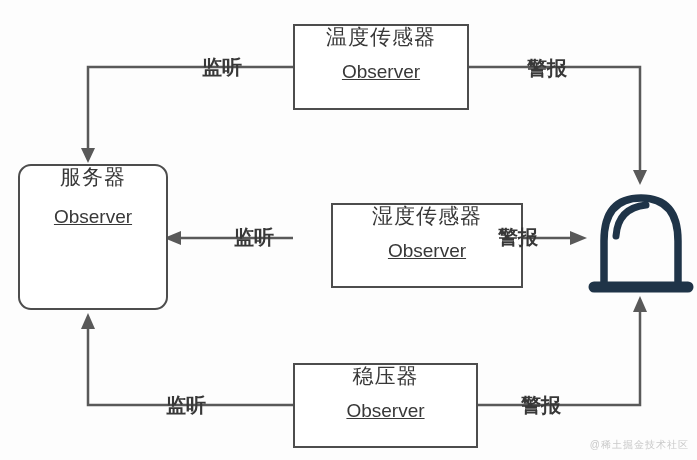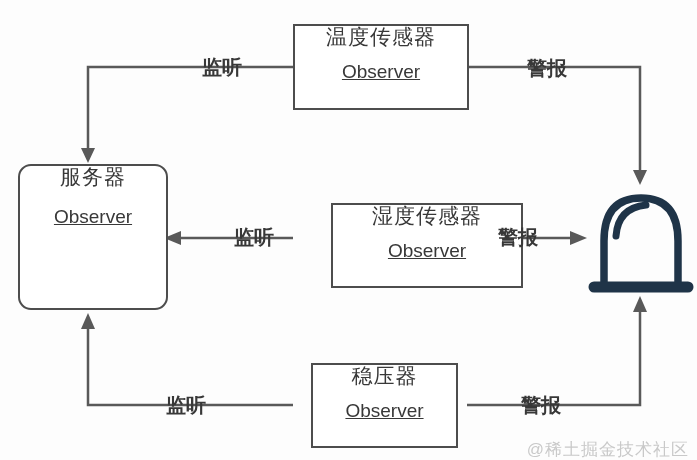--- a/index.html
+++ b/index.html
@@ -62,41 +62,41 @@
     text-decoration:underline;
   }
   .subject{
     left:18px;top:164px;
     width:150px;height:146px;
     border-radius:13px;
   }
   .subject .subtitle{margin-top:20px;}
   .obs-top{left:293px;top:24px;width:176px;height:86px;}
   .obs-mid{left:293px;top:203px;width:192px;height:85px;margin-left:38px;}
-  .obs-bot{left:311px;top:363px;width:147px;height:85px;}
+  .obs-bot{left:293px;top:363px;width:185px;height:85px;}
   .edge-label{
     position:absolute;
     transform:translate(-50%,-50%);
     font-size:20px;
     line-height:1;
     color:var(--text);
     white-space:nowrap;
     font-weight:bold;
   }
   .lbl-listen-top{left:222px;top:67px;}
   .lbl-alarm-top{left:547px;top:68px;}
   .lbl-listen-mid{left:254px;top:237px;}
   .lbl-alarm-mid{left:518px;top:237px;}
   .lbl-listen-bot{left:186px;top:405px;}
   .lbl-alarm-bot{left:541px;top:405px;}
   .watermark{
     position:absolute;
     right:8px;
     top:438px;
-    font-size:17px;
+    font-size:10px;
     color:var(--watermark);
     letter-spacing:1px;
   }
 </style>
 </head>
 <body>
 
 <div class="canvas">
 
   <svg class="wires" viewBox="0 0 697 460" xmlns="http://www.w3.org/2000/svg">

